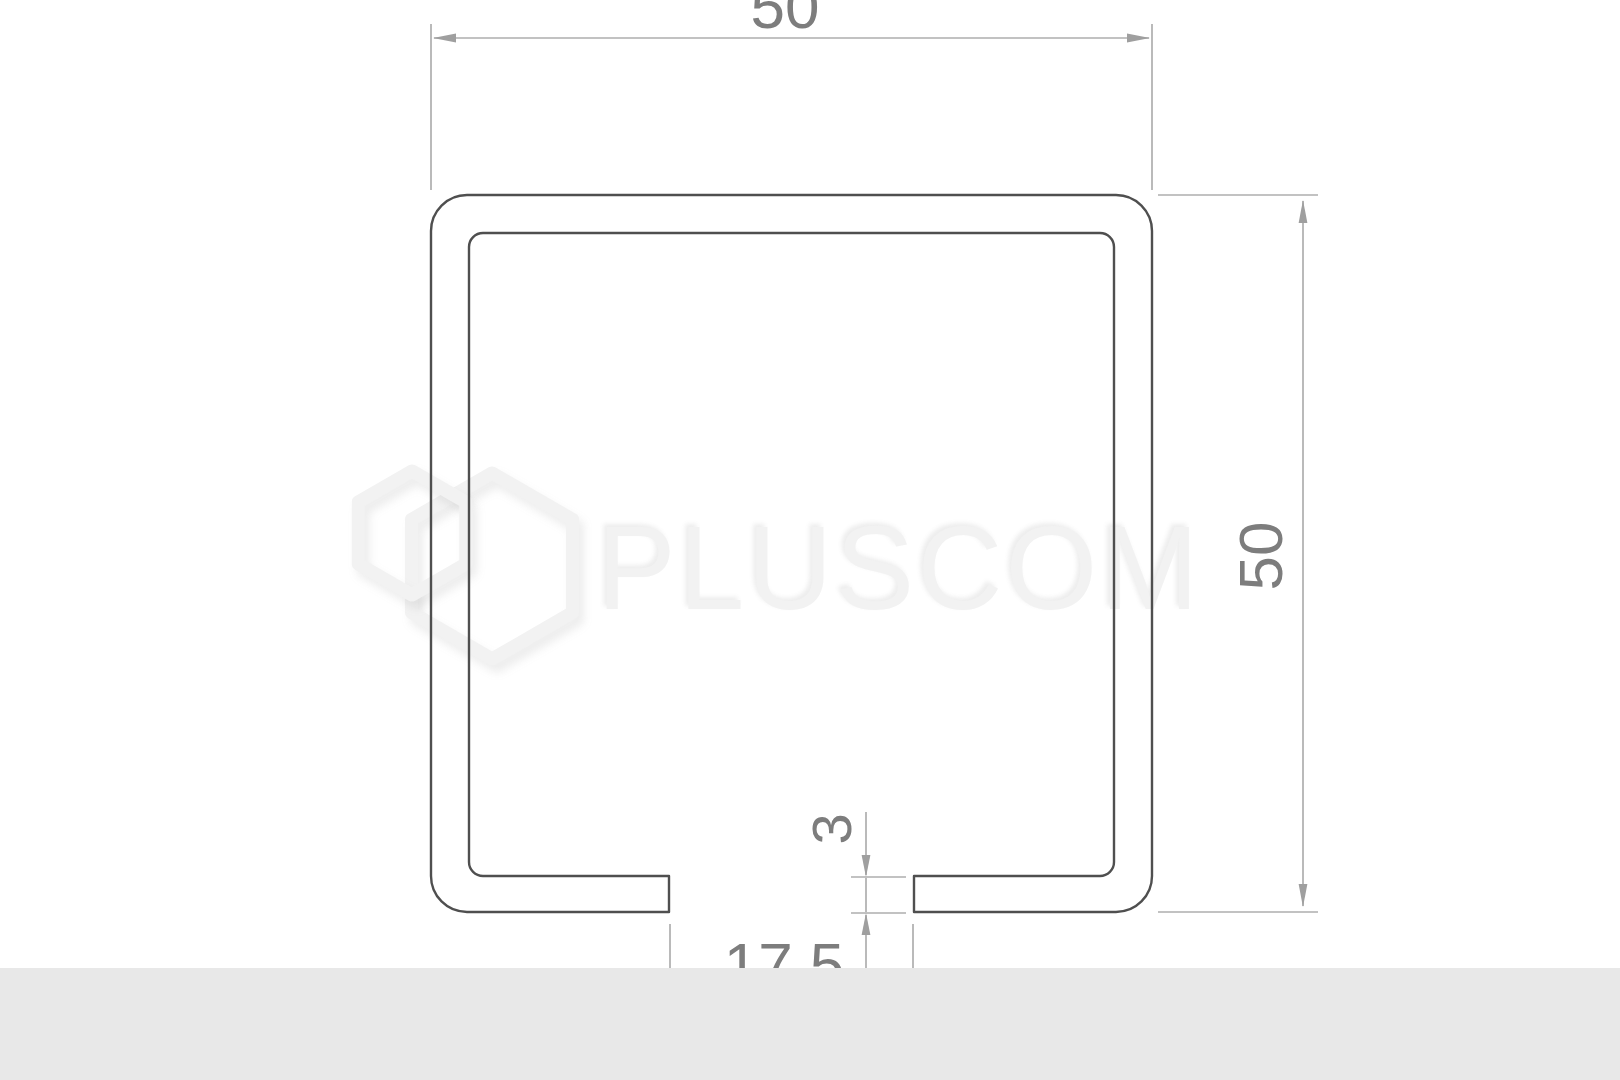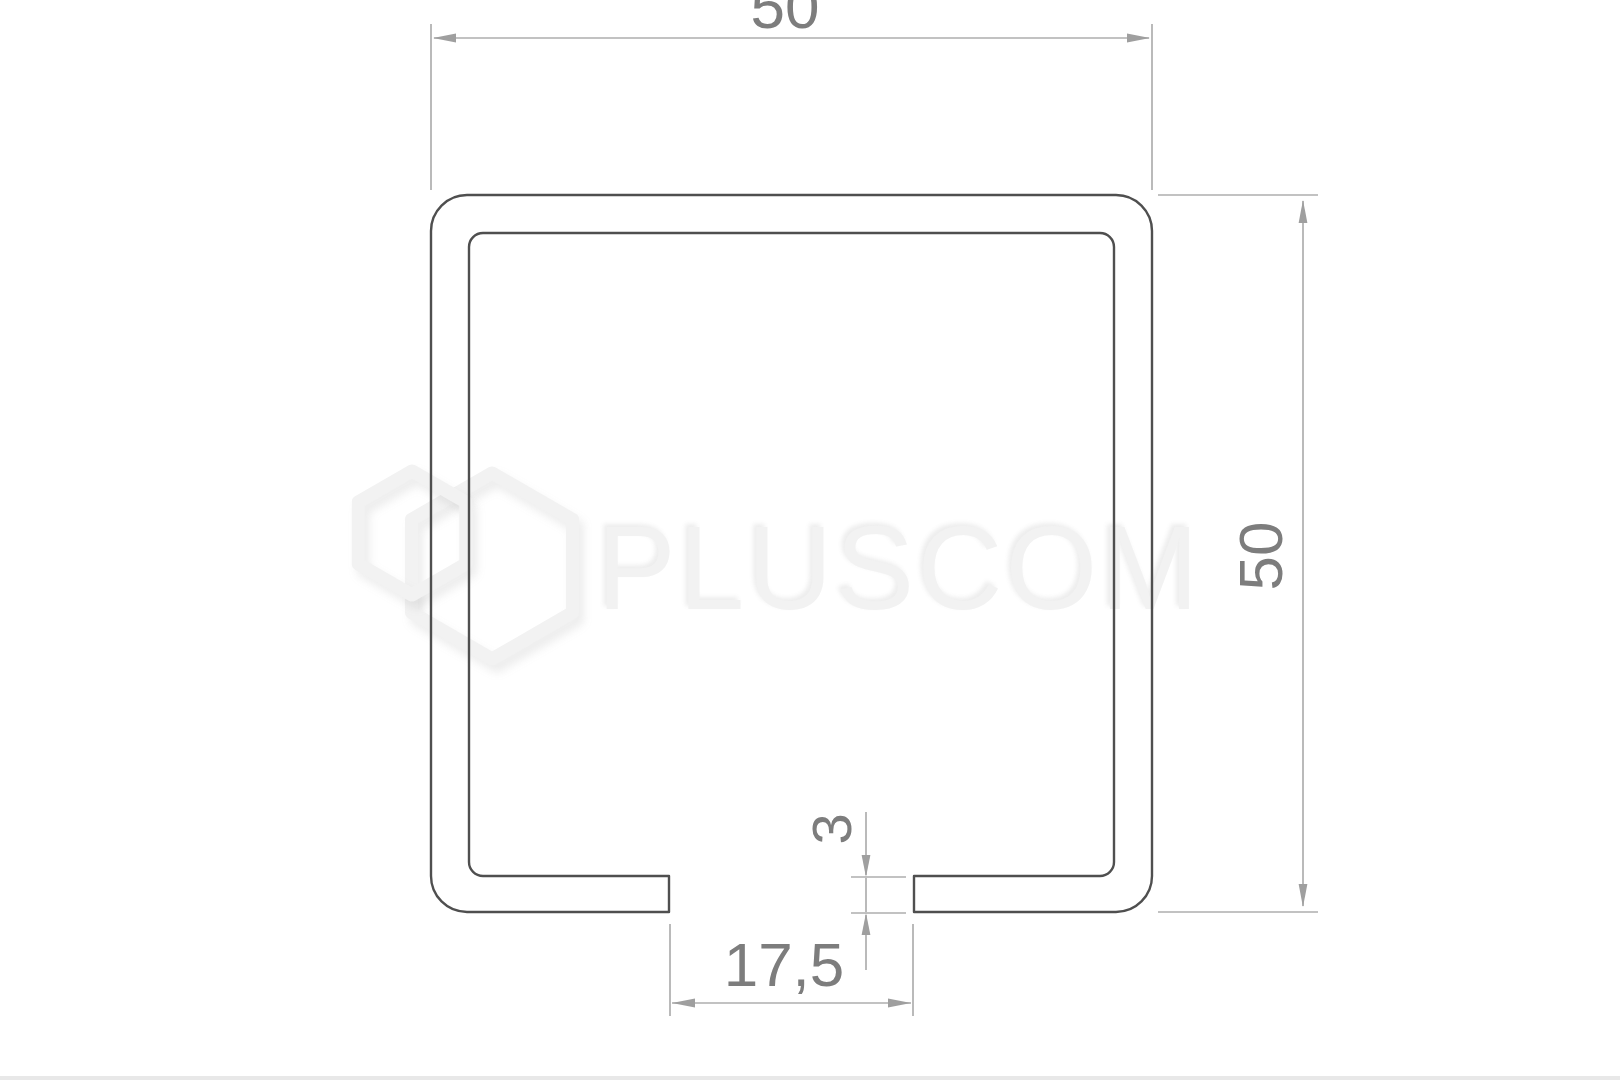--- a/index.html
+++ b/index.html
@@ -8,21 +8,21 @@
     --dimension:#aeaeae;
     --arrow:#9f9f9f;
     --dimension_text:#7d7d7d;
     --watermark:#f2f2f2;
     --watermark_shadow:rgba(110,110,110,0.12);
   }
   html,body{margin:0;padding:0;}
   body{background:#e8e8e8;font-family:"Liberation Sans", sans-serif;}
   .canvas{
     position:relative;
-    width:1620px;height:1076px;
+    width:1620px;height:968px;
     background:var(--background);
     overflow:hidden;
   }
   .watermark-text{
     position:absolute;
     left:597px;top:509px;
     font-size:118px;
     line-height:1;
     letter-spacing:3px;
     font-weight:400;

